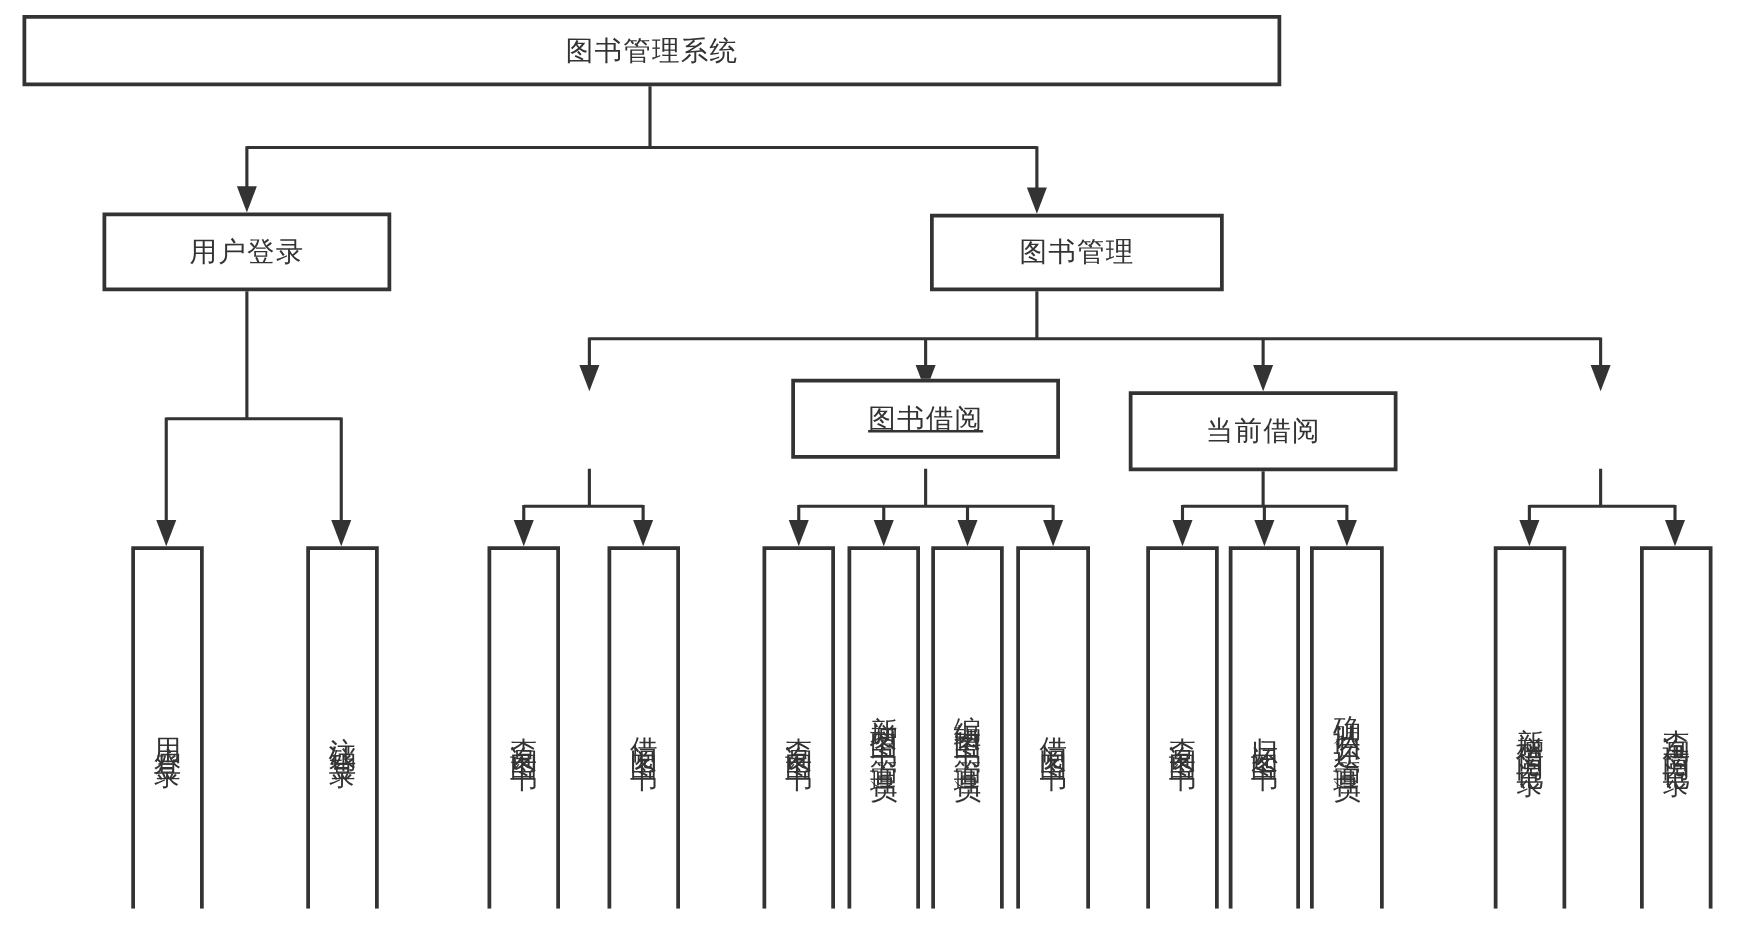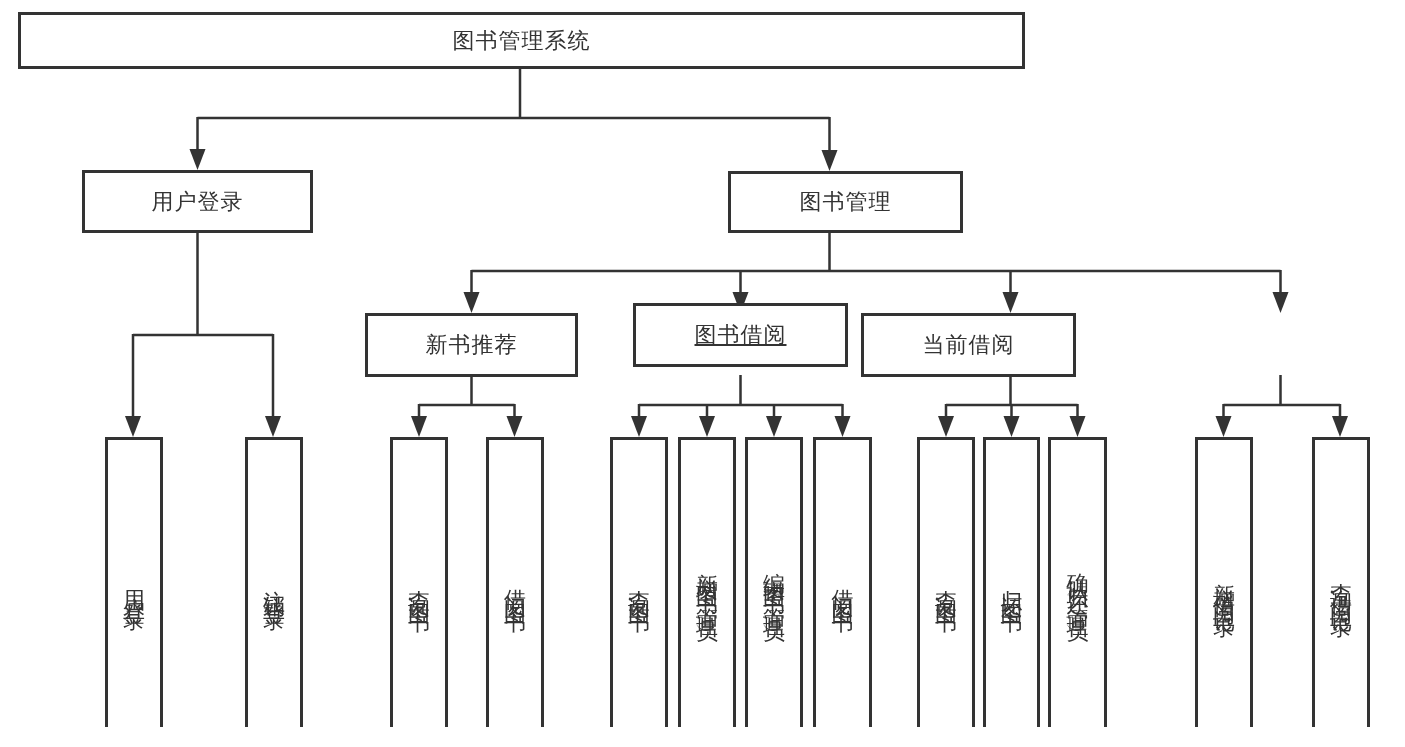--- a/index.html
+++ b/index.html
@@ -86,25 +86,24 @@
       <polygon points="0,0 -8,-21 8,-21" transform="translate(1011.5,437)"></polygon>
       <polygon points="0,0 -8,-21 8,-21" transform="translate(1077.5,437)"></polygon>
       <polygon points="0,0 -8,-21 8,-21" transform="translate(1223.5,437)"></polygon>
       <polygon points="0,0 -8,-21 8,-21" transform="translate(1340,437)"></polygon>
     </g>
   </svg>
 
   <div class="box" style="left:18px; top:12px; width:1007px; height:57px;">图书管理系统</div>
 
   <div class="box" style="left:82px; top:170px; width:231px; height:63px;">用户登录</div>
-  <div class="box" style="left:728px; top:171px; width:235px; height:62px;">图书管理</div>
+  <div class="box" style="left:744px; top:171px; width:235px; height:62px;">图书管理</div>
 
-  <div class="box" style="left:365px; top:313px; width:213px; height:64px;">新书推荐</div>
   <div class="box" style="left:633px; top:303px; width:215px; height:64px;text-decoration:underline;">图书借阅</div>
-  <div class="box" style="left:861px; top:313px; width:215px; height:64px;text-align:center;">当前借阅</div>
+  <div class="box" style="left:903px; top:313px; width:215px; height:64px;text-align:center;">当前借阅</div>
 
   <div class="box leaf" style="left:105px; top:437px; width:58px; height:298px;">用户登录</div>
   <div class="box leaf" style="left:245px; top:437px; width:58px; height:298px;">注销登录</div>
 
   <div class="box leaf" style="left:390px; top:437px; width:58px; height:298px;">查询图书</div>
   <div class="box leaf" style="left:486px; top:437px; width:58px; height:298px;">借阅图书</div>
 
   <div class="box leaf" style="left:610px; top:437px; width:58px; height:298px;">查询图书</div>
   <div class="box leaf" style="left:678px; top:437px; width:58px; height:298px;">新增图书（管理员）</div>
   <div class="box leaf" style="left:745px; top:437px; width:58px; height:298px;">编辑图书（管理员）</div>

